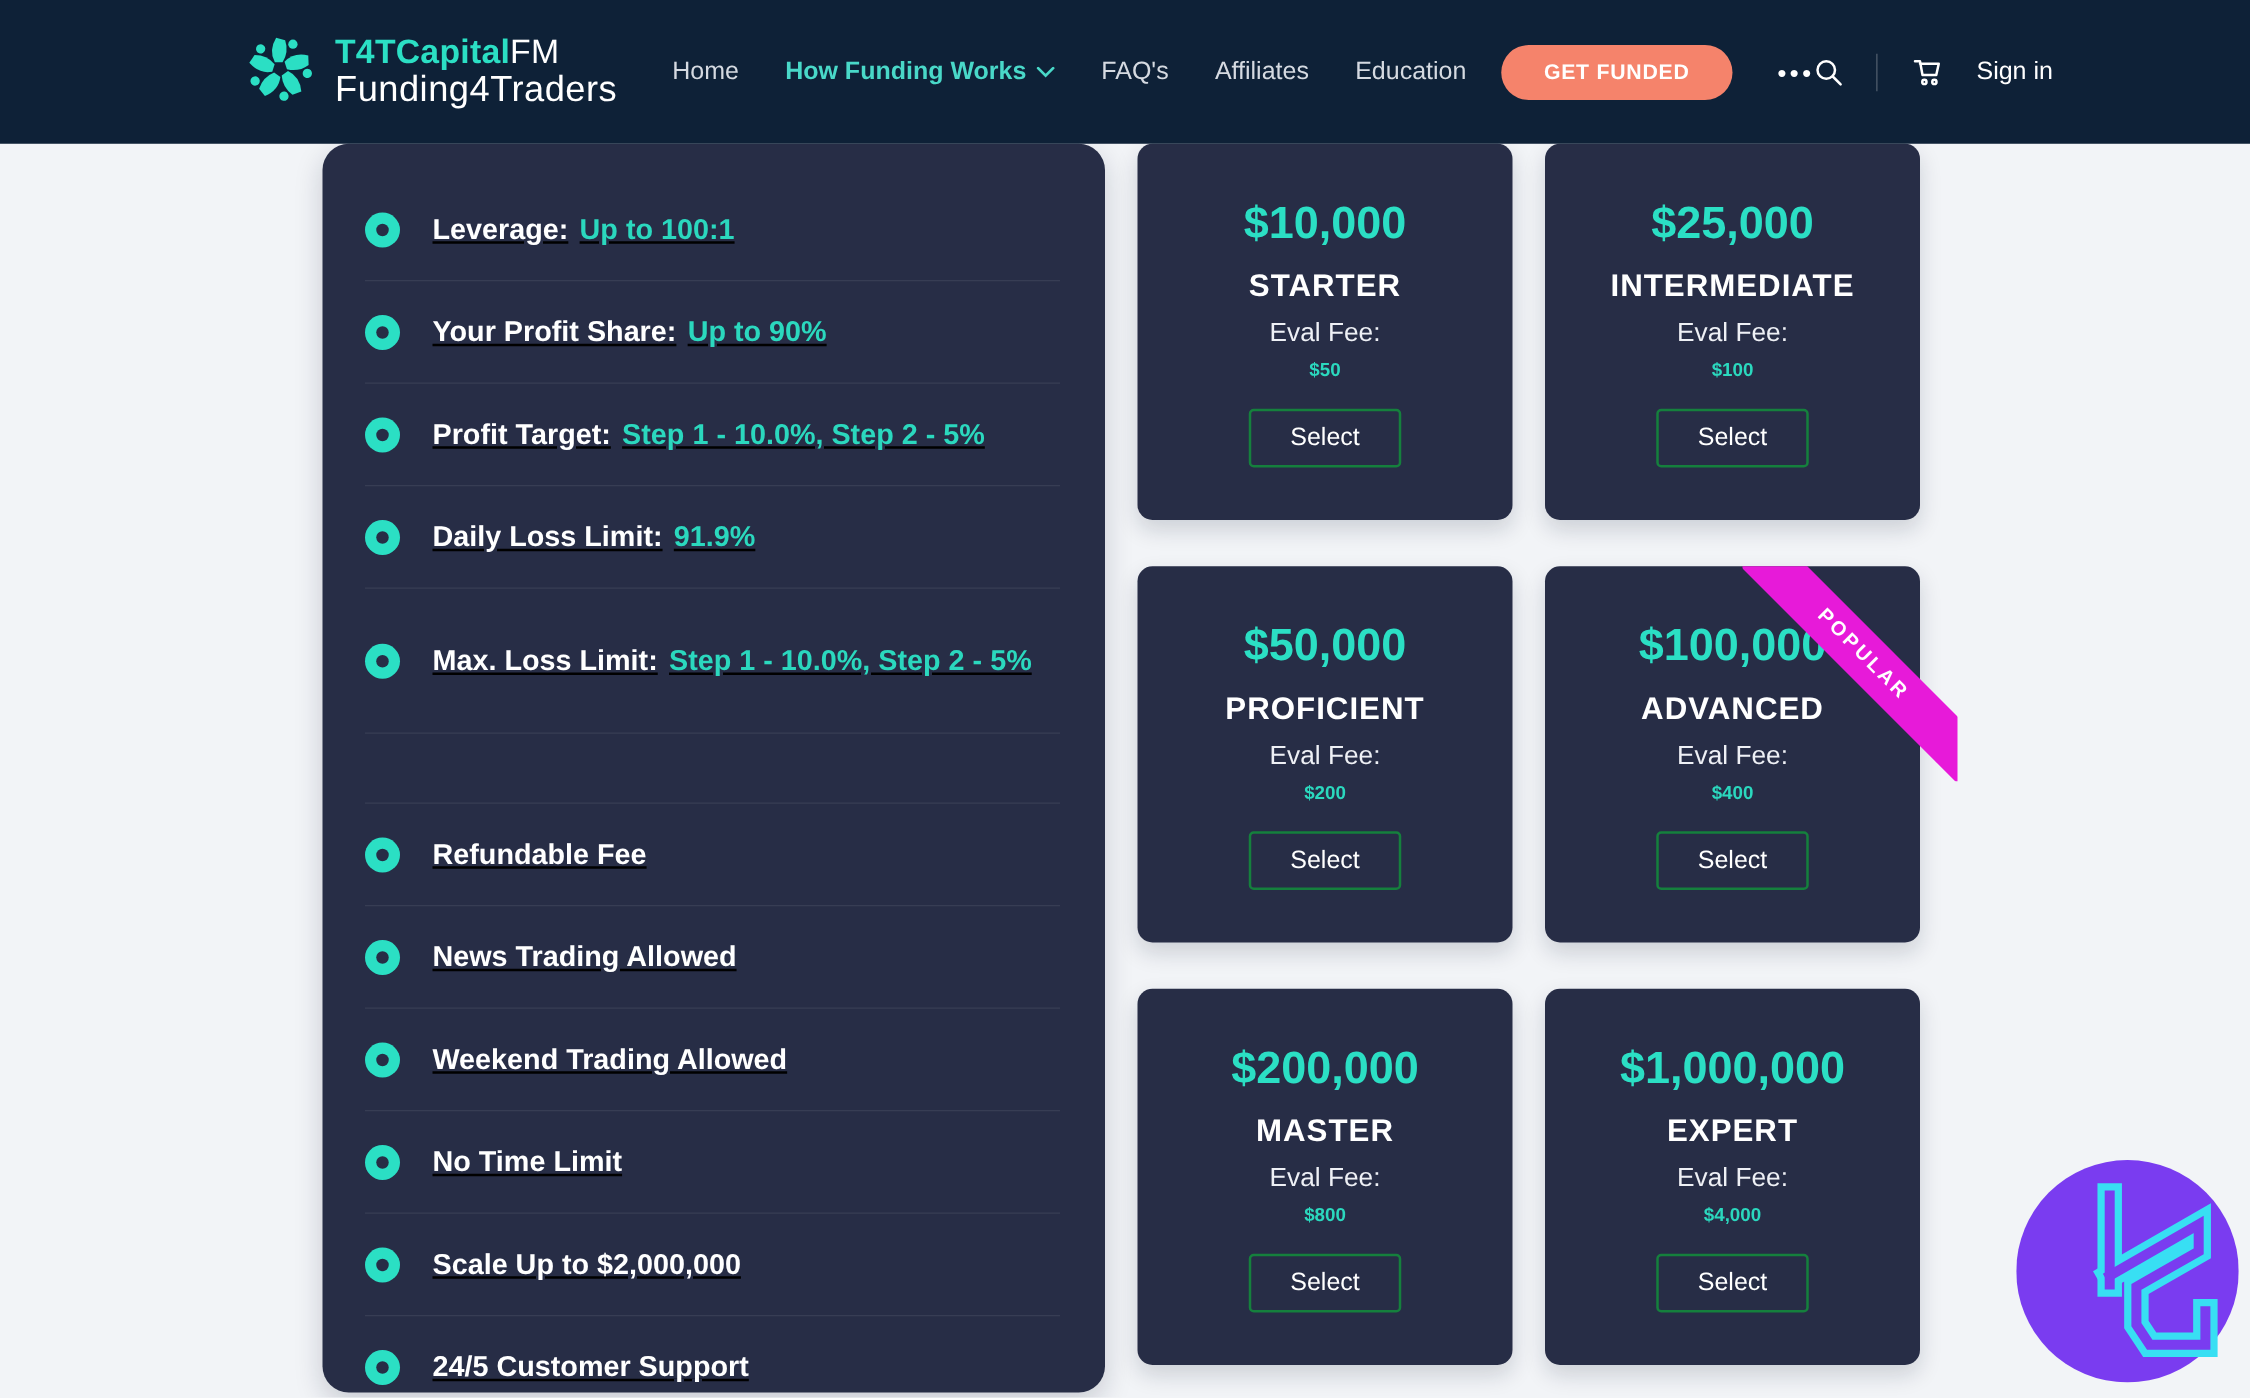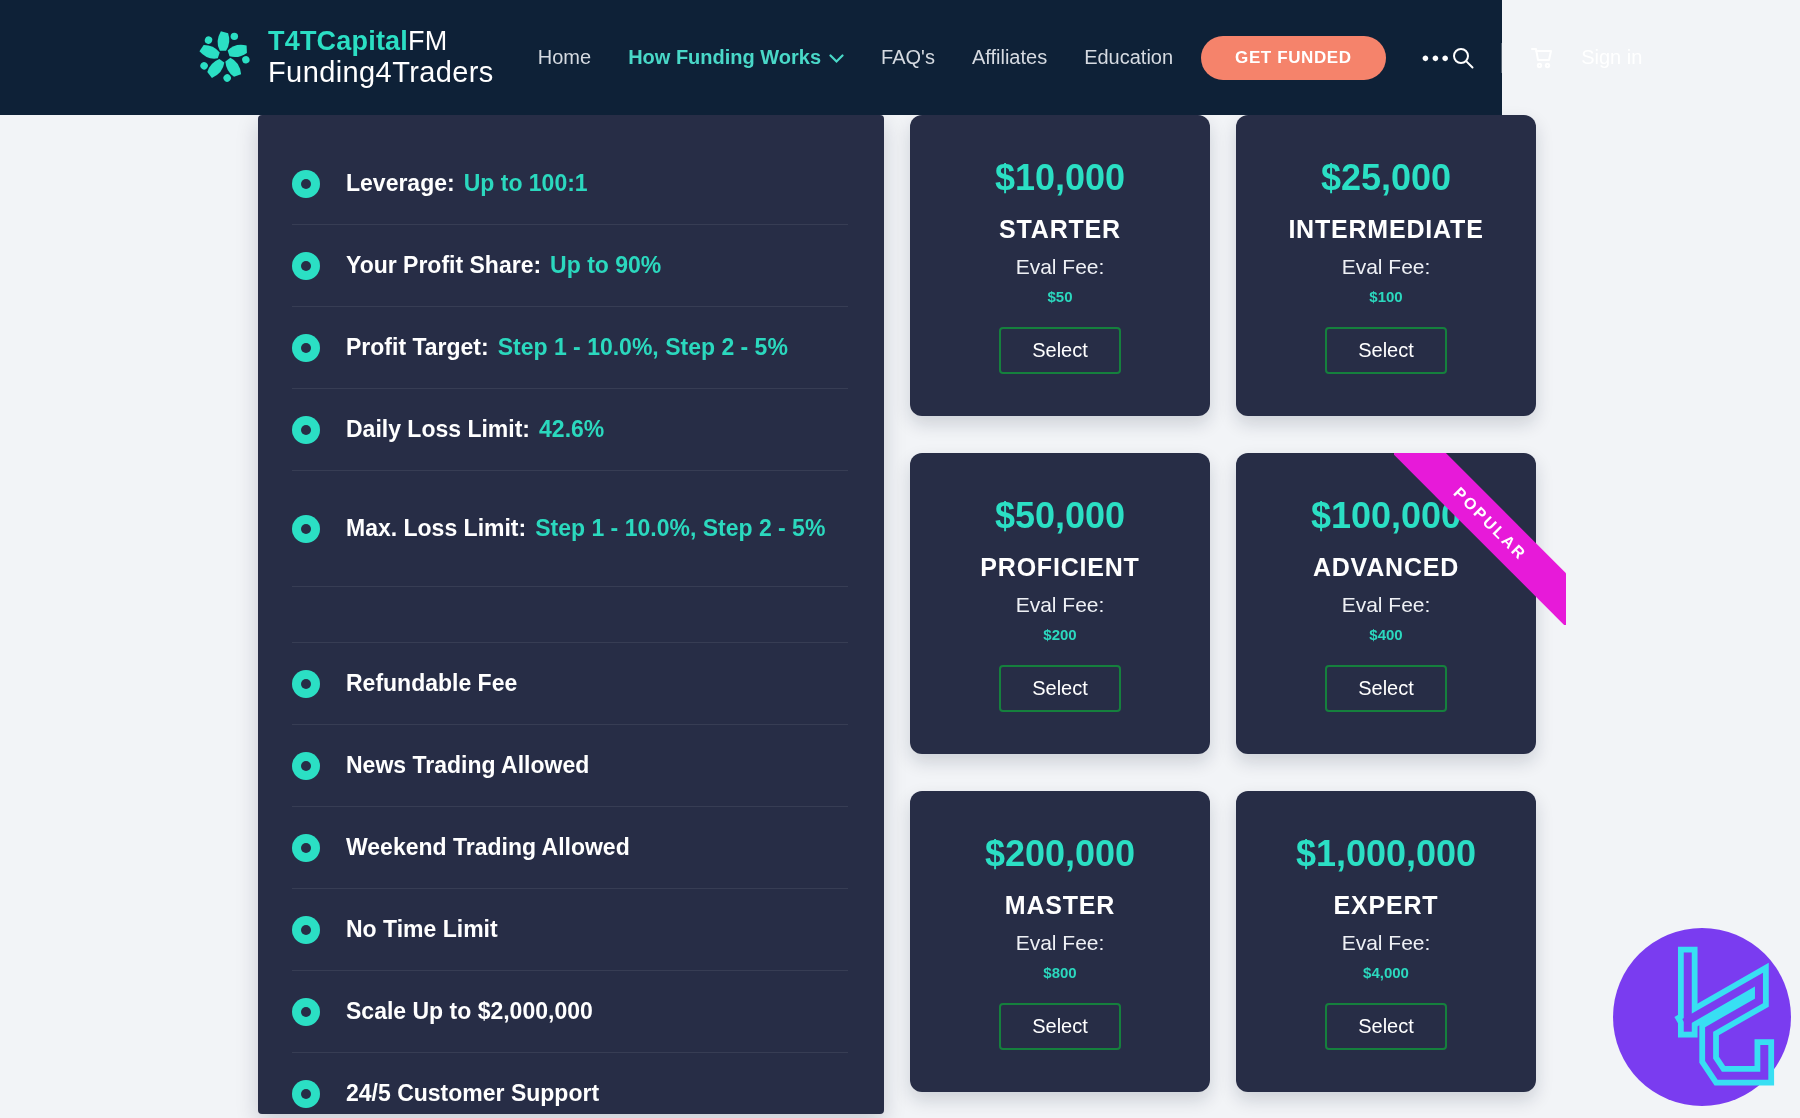--- a/index.html
+++ b/index.html
@@ -4,21 +4,21 @@
 <style>
   html,body{margin:0;padding:0;}
   body{
     width:1800px;height:1118px;position:relative;overflow:hidden;
     background:#f2f4f7;
     font-family:"Liberation Sans", sans-serif;
   }
 
   
   .navbar{
-    position:absolute;top:0;left:0;width:1502px;height:115px;
+    position:absolute;top:0;left:0;width:1800px;height:115px;
     background:#0e2137;display:flex;align-items:center;
     box-sizing:border-box;padding:0 200px 0 193px;z-index:5;
   }
   .logo{display:flex;align-items:center;gap:13px;cursor:pointer;}
   .logo-text{display:flex;flex-direction:column;line-height:1.12;}
   .logo-line1{font-size:27px;letter-spacing:.2px;}
   .logo-name{color:#2bdfc4;font-weight:bold;}
   .logo-suffix{color:#ffffff;font-weight:400;}
   .logo-line2{font-size:29px;color:#ffffff;font-weight:400;letter-spacing:.4px;}
 
@@ -34,23 +34,24 @@
   .more-btn{margin-left:36px;color:#ffffff;font-size:13px;letter-spacing:2px;cursor:pointer;user-select:none;}
 
   .nav-right{margin-left:auto;display:flex;align-items:center;gap:26px;}
   .icon-btn{cursor:pointer;display:flex;align-items:center;}
   .v-divider{width:1px;height:30px;background:rgba(255,255,255,.28);}
   .signin{color:#ffffff;font-size:20px;cursor:pointer;white-space:nowrap;}
 
   
   .features-panel{
     position:absolute;left:258px;top:115px;width:626px;height:999px;
-    background:#272d46;border-radius:4px;box-sizing:border-box;
+    background:#272d46;border-radius:21px;box-sizing:border-box;
     padding:28px 36px 0 34px;
     box-shadow:0 8px 22px rgba(14,24,48,.18);
+    text-decoration:underline;
   }
   .feature{
     display:flex;align-items:center;gap:26px;
     min-height:82px;border-bottom:1px solid rgba(255,255,255,.08);
     box-sizing:border-box;
   }
   .feature.tall{min-height:116px;}
   .feature.empty-row{min-height:56px;}
   .feature:last-child{border-bottom:none;}
   .bullet{
@@ -181,21 +182,21 @@
   <div class="feature">
     <span class="bullet"></span>
     <p class="feature-text"><span>Your Profit Share:</span><span class="feature-value">Up to 90%</span></p>
   </div>
   <div class="feature">
     <span class="bullet"></span>
     <p class="feature-text"><span>Profit Target:</span><span class="feature-value">Step 1 - 10.0%, Step 2 - 5%</span></p>
   </div>
   <div class="feature">
     <span class="bullet"></span>
-    <p class="feature-text"><span>Daily Loss Limit:</span><span class="feature-value">42.6%</span></p>
+    <p class="feature-text"><span>Daily Loss Limit:</span><span class="feature-value">91.9%</span></p>
   </div>
   <div class="feature tall">
     <span class="bullet"></span>
     <p class="feature-text"><span>Max. Loss Limit:</span><span class="feature-value">Step 1 - 10.0%, Step 2 - 5%</span></p>
   </div>
   <div class="feature empty-row"></div>
   <div class="feature">
     <span class="bullet"></span>
     <p class="feature-text"><span>Refundable Fee</span><span class="feature-value"></span></p>
   </div>

